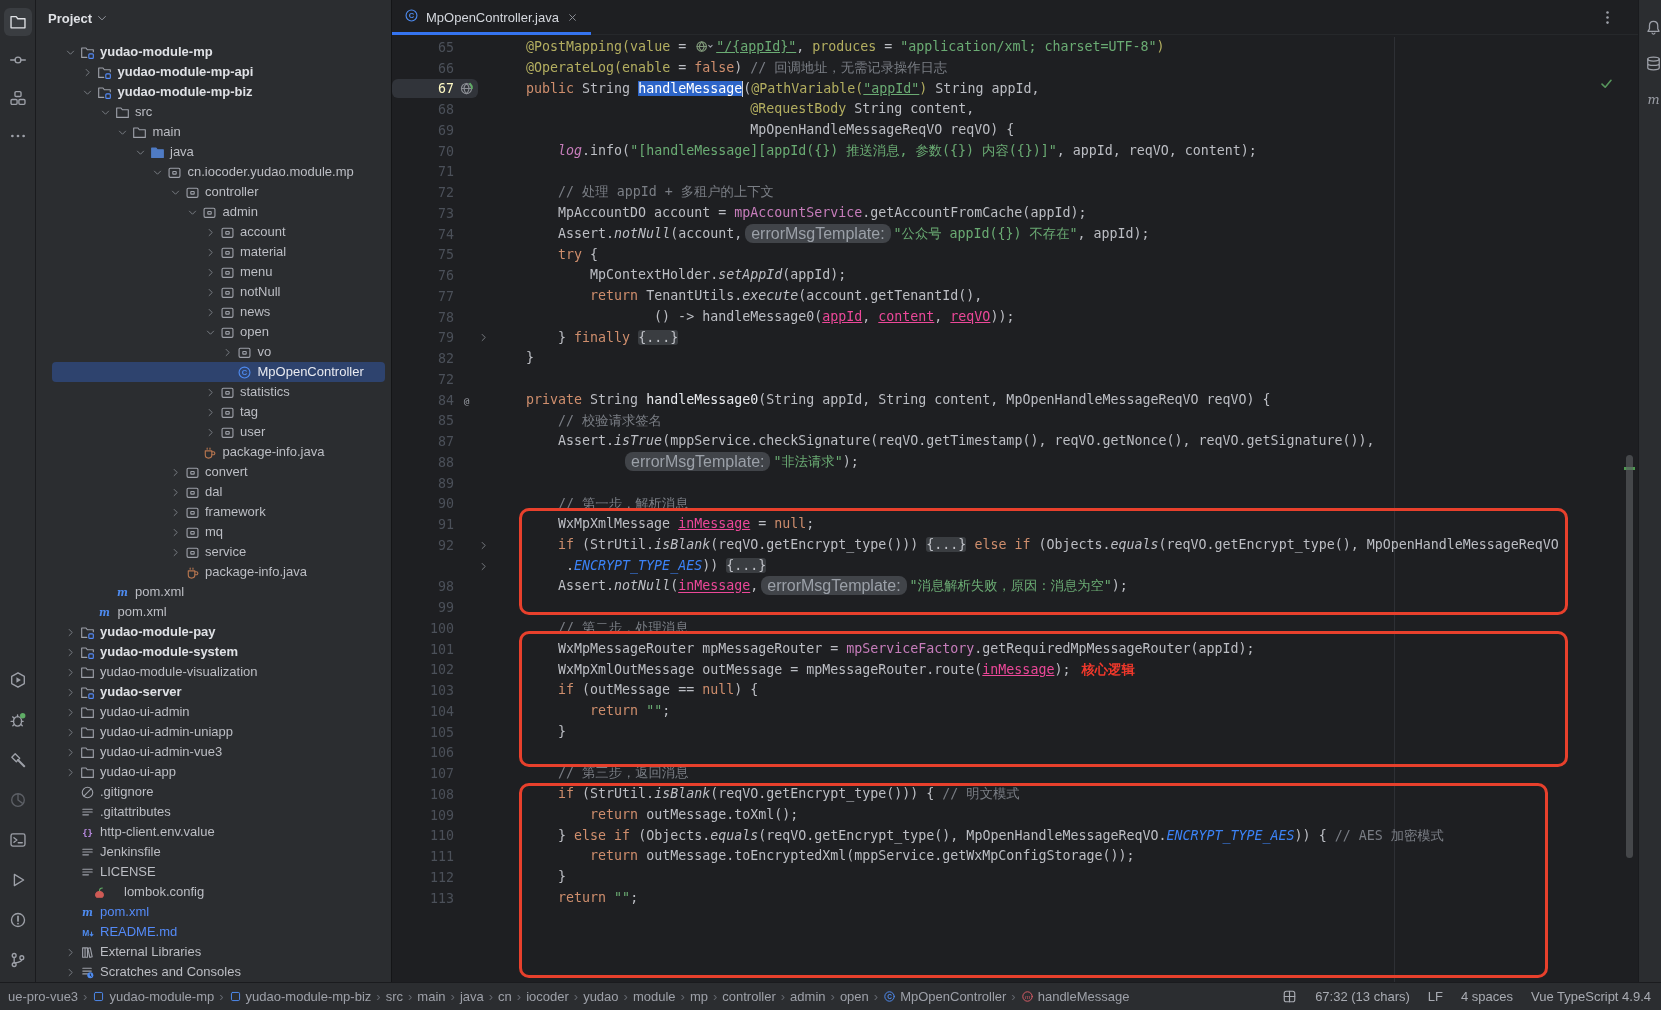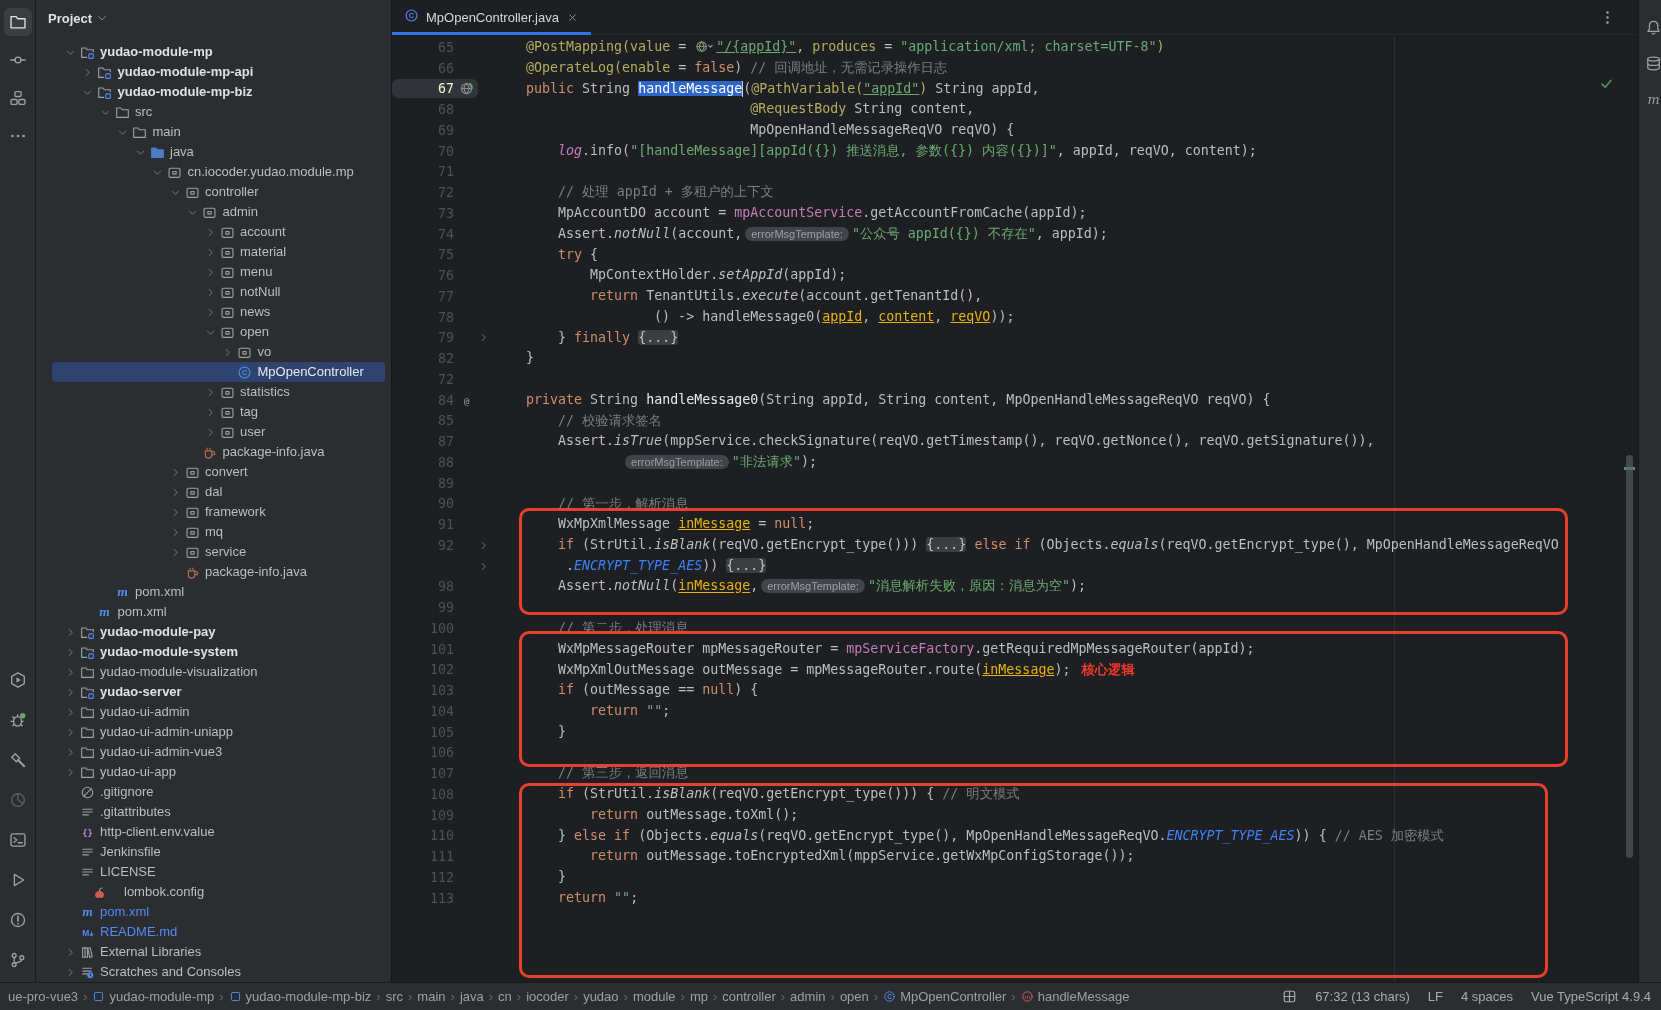--- a/index.html
+++ b/index.html
@@ -55,25 +55,25 @@
     font-family:"DejaVu Sans Mono", monospace; font-size:13.3px; }
   .cur-line .lnum { color:#fef9c3; }
   .gicon { width:20px; flex:0 0 20px; display:flex; align-items:center; justify-content:center; margin-left:2px; }
   .gfold { width:12px; flex:0 0 12px; color:#868a91; display:flex; align-items:center; }
   .code-text { font-family:"DejaVu Sans Mono", monospace; font-size:13.3px; white-space:pre;
     color:#bcbec4; padding-left:6px; line-height:20.75px; }
   .tk-t { color:#bcbec4; } .tk-k { color:#cf8e6d; } .tk-a { color:#b3ae60; }
   .tk-s { color:#6aab73; } .tk-su { color:#6aab73; text-decoration:underline; }
   .tk-c { color:#7a7e85; } .tk-f { color:#c77dbb; } .tk-fi { color:#c77dbb; font-style:italic; }
   .tk-it { color:#bcbec4; font-style:italic; } .tk-ci { color:#3b82f6; font-style:italic; }
-  .tk-d { color:#e8eaee; } .tk-u { color:#eab308; text-decoration:underline; }
+  .tk-d { color:#e8eaee; } .tk-u { color:#ec4899; text-decoration:underline; }
   .tk-sel { background:#2d65c9; color:#ffffff; }
   .tk-caret { display:inline-block; width:0; border-left:1.6px solid #d0d3d8; height:16px; vertical-align:middle; }
   .tk-fold { background:#3a3d41; color:#bfc1c7; border-radius:3px; }
-  .tk-inlay { background:#414449; color:#9ba0a8; border-radius:8px; font-size:11px; padding:1px 6px;
+  .tk-inlay { background:#414449; color:#9ba0a8; border-radius:8px; font-size:16px; padding:1px 6px;
     margin:0 3px; font-family:"Liberation Sans", sans-serif; vertical-align:middle; }
   .tk-red { color:#f0382b; font-weight:700; font-family:"Liberation Sans", sans-serif; }
   .tk-gico { display:inline-flex; vertical-align:middle; margin:0 2px 2px 1px; }
 
   #right-margin-guide { position:absolute; top:2px; bottom:0; left:1002px; width:1px; background:#2e3035; }
   #scrollbar-thumb { position:absolute; right:5px; top:420px; width:7px; height:403px;
     background:#5a5d61; opacity:.65; border-radius:4px; }
   #scroll-mark { position:absolute; right:3px; top:432px; width:11px; height:3px; background:#4d9950; }
 
   

